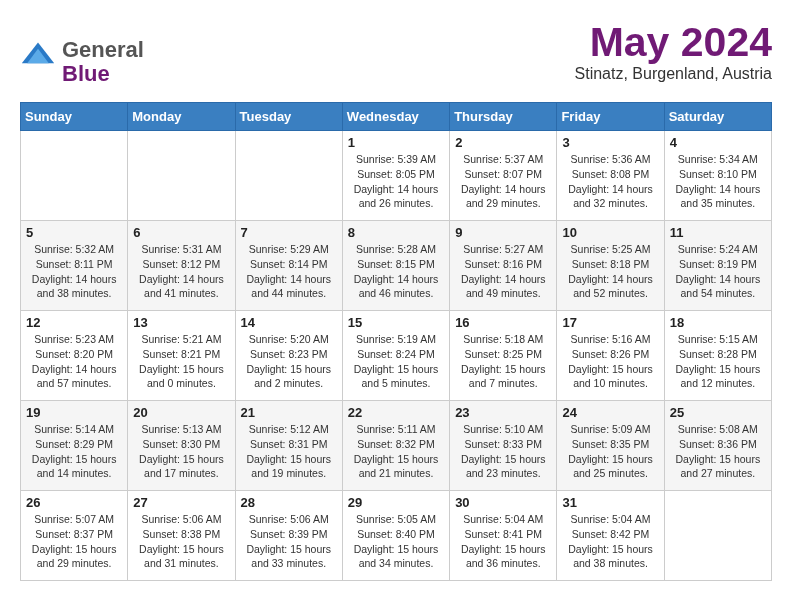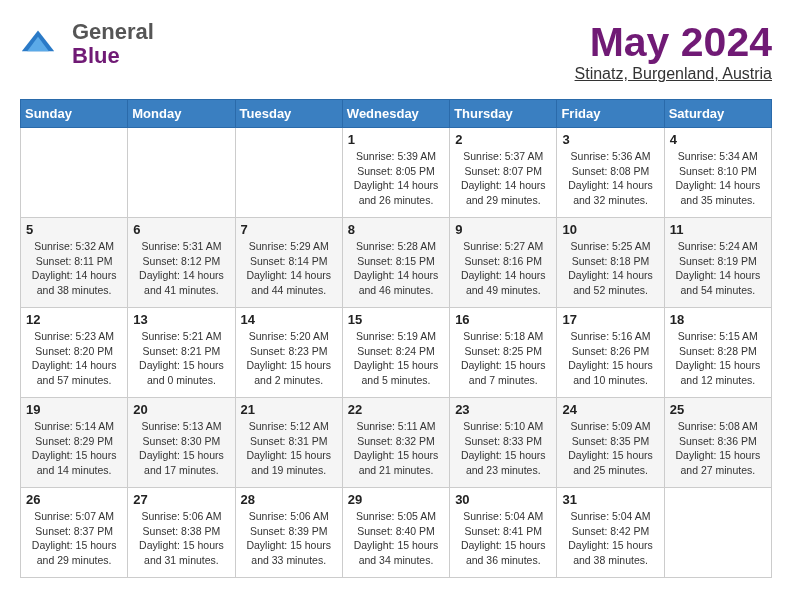--- a/index.html
+++ b/index.html
@@ -11,22 +11,23 @@
       padding: 20px;
     }
     .header {
       display: flex;
       justify-content: space-between;
       align-items: flex-start;
       margin-bottom: 16px;
     }
     .logo {
       display: flex;
-      align-items: center;
-      gap: 16px;
+      align-items: flex-start;
+      gap: 6px;
+      margin-top: 18px;
     }
     .logo-text {
       font-size: 22px;
       font-weight: bold;
       line-height: 1.1;
     }
     .logo-general { color: #555; }
     .logo-blue { color: #701a75; }
     .logo-icon {
       width: 36px;
@@ -37,21 +38,20 @@
     }
     .month-title {
       font-size: 41px;
       font-weight: bold;
       color: #701a75;
       line-height: 1.1;
     }
     .subtitle {
       font-size: 16px;
       color: #333;
-      text-decoration: underline;
     }
     table {
       width: 100%;
       border-collapse: collapse;
       font-size: 11px;
       padding-left: 18px;
     }
     thead th {
       background-color: #3a7fc1;
       color: #fff;

